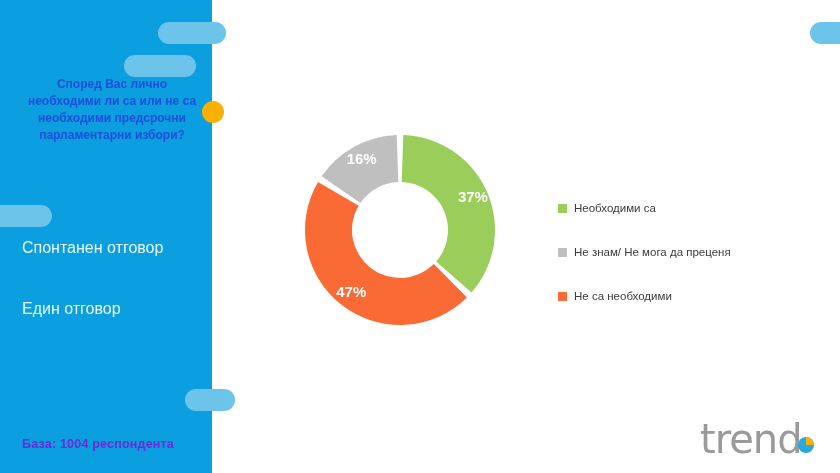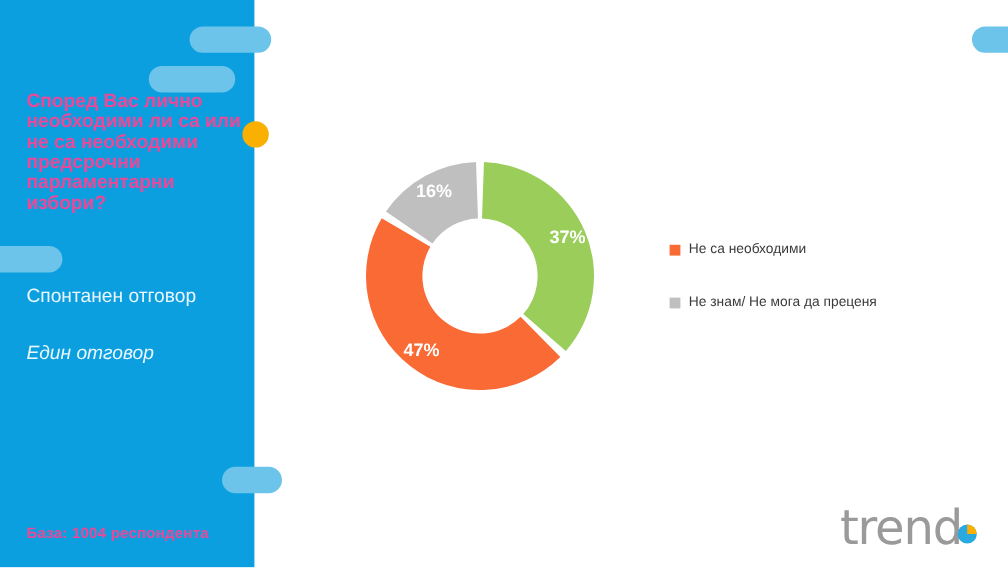--- a/index.html
+++ b/index.html
@@ -47,40 +47,41 @@
     border-radius: 50%;
     background: #F9B000;
   }
 
   
   #question-title {
     position: absolute;
     left: 22px;
     top: 76px;
     width: 180px;
-    color: #ec4899;
-    font-size: 16px;
+    color: #1d4ed8;
+    font-size: 12px;
     font-weight: bold;
     line-height: 17px;
+    text-align: center;
   }
   .sub-note {
     position: absolute;
     left: 22px;
     color: #EAF7FD;
     font-size: 16px;
     font-weight: normal;
   }
   #note-spontaneous { top: 239px; }
-  #note-single      { top: 286px; font-style: italic; }
+  #note-single      { top: 300px; }
 
   #base-note {
     position: absolute;
     left: 22px;
     top: 437px;
-    color: #ec4899;
+    color: #6d28d9;
     font-size: 12.5px;
     font-weight: bold;
     letter-spacing: 0.2px;
   }
 
   
   #donut-wrap {
     position: absolute;
     left: 300px;
     top: 130px;
@@ -163,26 +164,30 @@
       <g id="donut-labels">
           <text x="172.9614927418765" y="68.42674269453494" class="slice-label">37%</text>
           <text x="51.27388923458839" y="162.8173234838674" class="slice-label">47%</text>
           <text x="61.700582908913574" y="30.333618936512877" class="slice-label">16%</text>
         </g>
     </svg>
   </div>
 
   <div id="legend">
       <div class="legend-row">
-        <span class="legend-swatch" style="background: rgb(249, 106, 53);"></span>
-        <span class="legend-text">Не са необходими</span>
+        <span class="legend-swatch" style="background: rgb(154, 205, 90);"></span>
+        <span class="legend-text">Необходими са</span>
       </div>
       <div class="legend-row">
         <span class="legend-swatch" style="background: rgb(191, 191, 191);"></span>
         <span class="legend-text">Не знам/ Не мога да преценя</span>
+      </div>
+      <div class="legend-row">
+        <span class="legend-swatch" style="background: rgb(249, 106, 53);"></span>
+        <span class="legend-text">Не са необходими</span>
       </div>
     </div>
 
   <div id="logo">
     <svg width="128" height="48" viewBox="0 0 128 48">
       <text id="logo-word" x="0" y="36" font-family="DejaVu Sans, sans-serif" font-size="40" fill="#9A9A9A" letter-spacing="-1">trend</text>
       <g>
         <circle id="logo-mark-bg" cx="106" cy="28" r="8" fill="#2AA9E0"></circle>
         <path id="logo-mark-wedge" d="M106 28 L106 20 A8 8 0 0 1 114 28 Z" fill="#F9B000"></path>
       </g>

